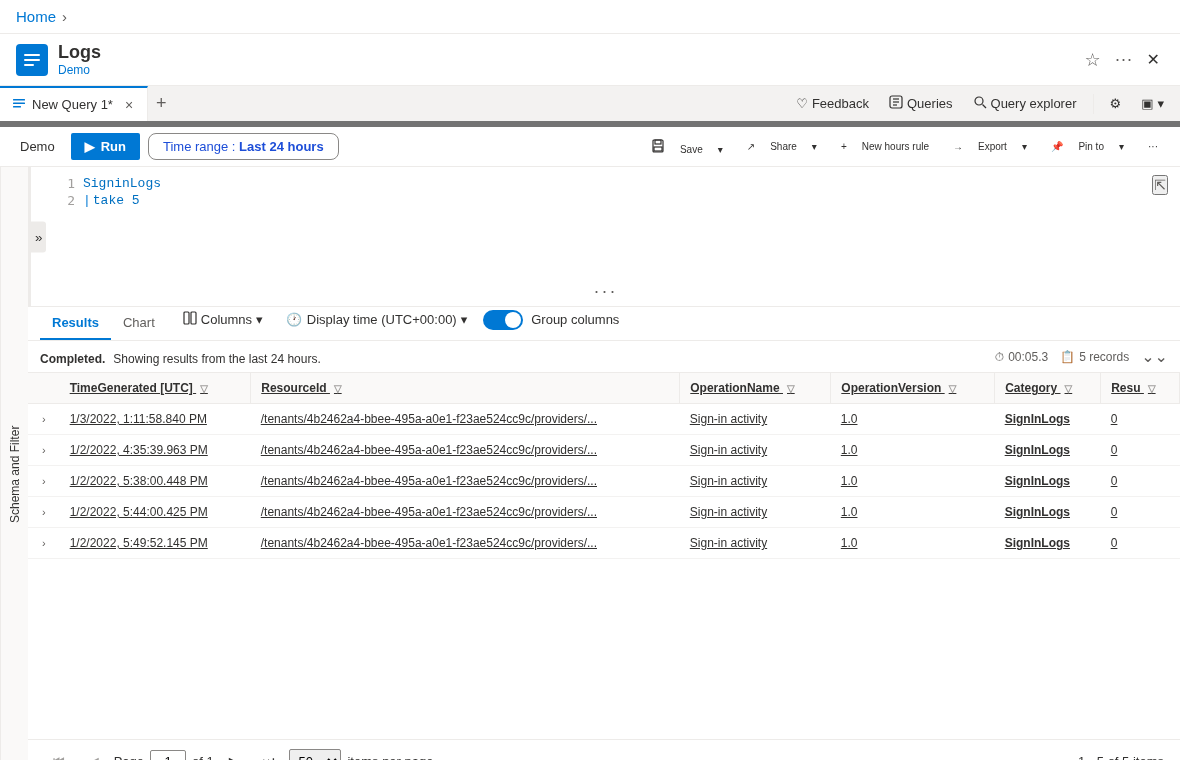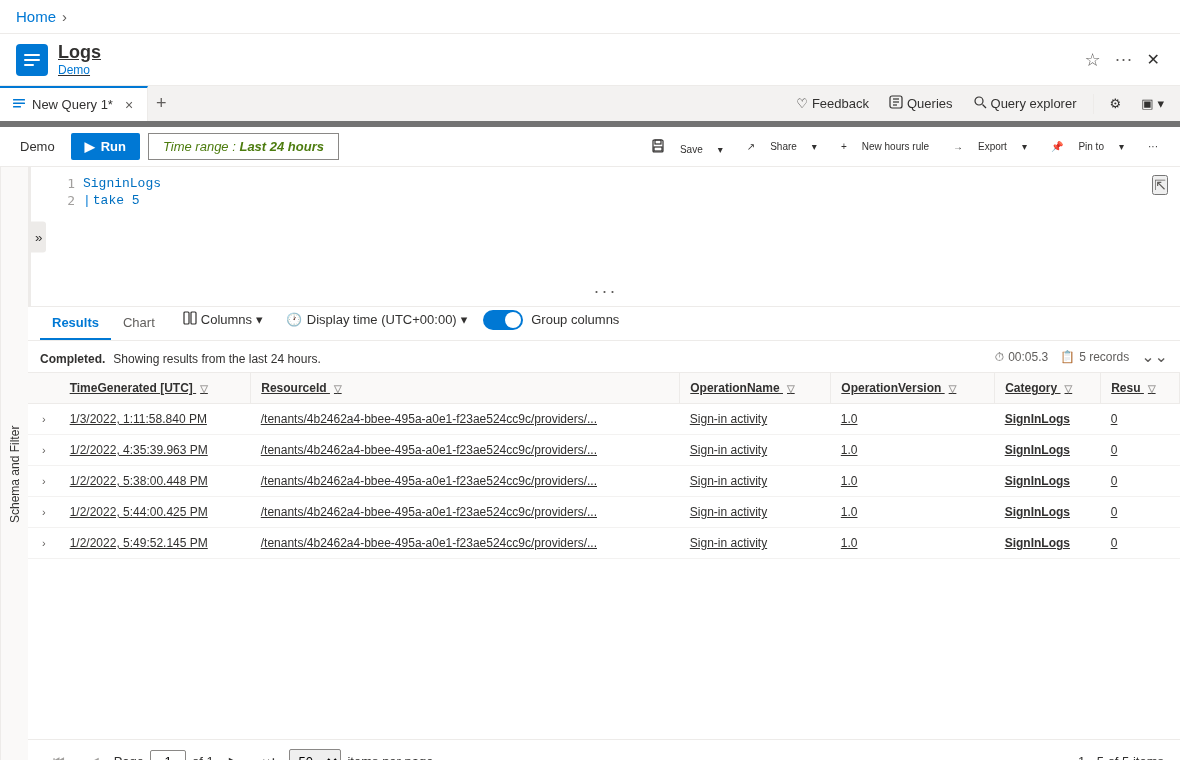--- a/index.html
+++ b/index.html
@@ -7,42 +7,42 @@
 
     
     .breadcrumb { display: flex; align-items: center; padding: 8px 16px; font-size: 15px; color: #605e5c; border-bottom: 1px solid #edebe9; }
     .breadcrumb a { color: #0078d4; text-decoration: none; }
     .breadcrumb-sep { margin: 0 6px; color: #605e5c; }
 
     
     .app-header { display: flex; align-items: center; padding: 8px 16px; border-bottom: 1px solid #edebe9; }
     .app-icon { width: 32px; height: 32px; background: #0078d4; border-radius: 4px; display: flex; align-items: center; justify-content: center; margin-right: 10px; }
     .app-icon svg { width: 20px; height: 20px; fill: white; }
-    .app-title-group { flex: 1; text-decoration: underline; }
+    .app-title-group { flex: 1; }
     .app-title { font-size: 18px; font-weight: 600; color: #323130; }
     .app-subtitle { font-size: 12px; color: #0078d4; }
     .header-actions { display: flex; align-items: center; gap: 6px; }
     .header-icon-btn { background: none; border: none; cursor: pointer; color: #605e5c; font-size: 18px; padding: 4px; border-radius: 2px; }
     .close-btn { color: #323130; font-size: 16px; }
 
     
     .tab-bar { display: flex; align-items: center; padding: 0 0 0 0; border-bottom: 6px solid #737373; background: #f3f2f1; }
     .tab { display: flex; align-items: center; padding: 8px 12px; background: #fff; border-right: 1px solid #edebe9; border-top: 2px solid #0078d4; font-size: 13px; cursor: pointer; gap: 6px; }
     .tab-icon { color: #0078d4; }
     .tab-close { background: none; border: none; cursor: pointer; color: #605e5c; font-size: 14px; padding: 0 2px; border-radius: 2px; margin-left: 4px; }
     .tab-add { background: none; border: none; cursor: pointer; color: #605e5c; font-size: 18px; padding: 4px 8px; border-radius: 2px; }
     .tab-right-actions { margin-left: auto; display: flex; align-items: center; gap: 4px; padding-right: 8px; }
     .tab-action-btn { background: none; border: none; cursor: pointer; color: #323130; font-size: 13px; padding: 4px 8px; border-radius: 2px; display: flex; align-items: center; gap: 4px; }
     .separator-v { width: 1px; height: 20px; background: #edebe9; margin: 0 4px; }
 
     
     .toolbar { display: flex; align-items: center; padding: 6px 12px; border-bottom: 1px solid #edebe9; gap: 8px; }
     .workspace-label { font-size: 13px; color: #323130; padding: 4px 8px; }
     .run-btn { background: #0078d4; color: white; border: none; border-radius: 2px; padding: 6px 14px; font-size: 13px; cursor: pointer; display: flex; align-items: center; gap: 6px; font-weight: 600; }
-    .time-range-btn { border: 1px solid #8a8886; border-radius: 0; background: white; padding: 5px 14px; font-size: 13px; cursor: pointer; color: #4d7c0f; font-style: italic; }
+    .time-range-btn { border: 1px solid #8a8886; border-radius: 8px; background: white; padding: 5px 14px; font-size: 13px; cursor: pointer; color: #1d4ed8; }
     .toolbar-action-btn { background: none; border: none; cursor: pointer; color: #323130; font-size: 10px; padding: 5px 10px; border-radius: 2px; display: flex; align-items: flex-end; gap: 15px; }
     .toolbar-right { margin-left: auto; display: flex; align-items: center; gap: 4px; }
 
     
     .main-layout { display: flex; height: calc(760px - 145px); }
     .sidebar-label { writing-mode: vertical-rl; text-orientation: mixed; transform: rotate(180deg); color: #323130; font-size: 12px; padding: 16px 8px; border-right: 1px solid #edebe9; display: flex; align-items: center; justify-content: center; background: #faf9f8; width: 28px; cursor: pointer; }
     .content-area { flex: 1; display: flex; flex-direction: column; overflow: hidden; }
 
     
     .query-editor { padding: 8px 0; border-bottom: 1px solid #edebe9; min-height: 140px; position: relative; background: #fff; }

